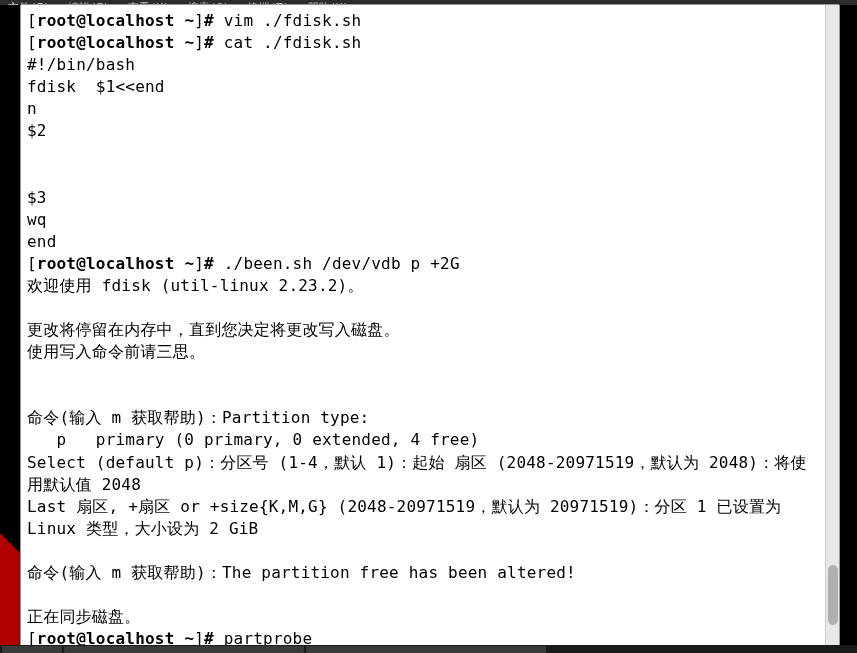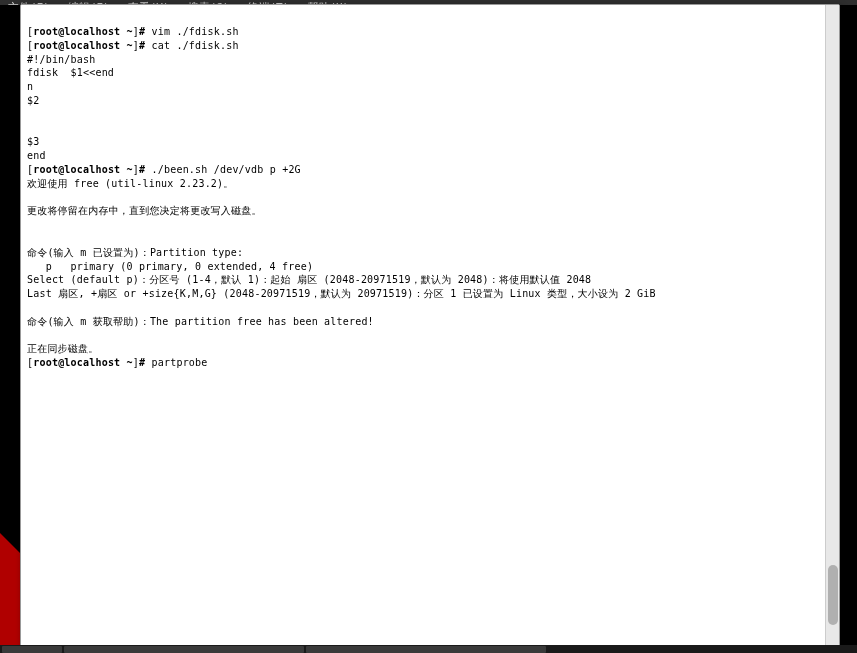--- a/index.html
+++ b/index.html
@@ -53,23 +53,23 @@
     overflow: hidden;
   }
   .term-body {
     position: absolute;
     top: 0;
     left: 0;
     right: 14px;
     bottom: 0;
     background: #fff;
     color: #000;
-    font-size: 10px;
+    font-size: 16px;
     line-height: 1.38;
-    padding: 20px 6px;
+    padding: 5px 6px;
     letter-spacing: 0.2px;
     overflow: hidden;
   }
   .prompt-line { white-space: pre; }
   .user { color: #000; font-weight: bold; }
   .at { color: #000; font-weight: bold; }
   .host { color: #000; font-weight: bold; }
   .path { color: #000; font-weight: bold; }
   .hash { color: #000; font-weight: bold; }
   .cmd { color: #000; }
@@ -127,28 +127,30 @@
     <div class="term-body">
       <div class="prompt-line">[<span class="user">root</span><span class="at">@</span><span class="host">localhost</span> <span class="path">~</span>]<span class="hash">#</span> <span class="cmd">vim ./fdisk.sh</span></div>
       <div class="prompt-line">[<span class="user">root</span><span class="at">@</span><span class="host">localhost</span> <span class="path">~</span>]<span class="hash">#</span> <span class="cmd">cat ./fdisk.sh</span></div>
       <div class="output">#!/bin/bash</div>
       <div class="output">fdisk  $1&lt;&lt;end</div>
       <div class="output">n</div>
       <div class="output">$2</div>
       <div class="output">&nbsp;</div>
       <div class="output">&nbsp;</div>
       <div class="output">$3</div>
+      <div class="output">wq</div>
       <div class="output">end</div>
       <div class="prompt-line">[<span class="user">root</span><span class="at">@</span><span class="host">localhost</span> <span class="path">~</span>]<span class="hash">#</span> <span class="cmd">./been.sh /dev/vdb p +2G</span></div>
-      <div class="output">欢迎使用 free (util-linux 2.23.2)。</div>
+      <div class="output">欢迎使用 fdisk (util-linux 2.23.2)。</div>
       <div class="output">&nbsp;</div>
       <div class="output">更改将停留在内存中，直到您决定将更改写入磁盘。</div>
+      <div class="output">使用写入命令前请三思。</div>
       <div class="output">&nbsp;</div>
       <div class="output">&nbsp;</div>
-      <div class="output">命令(输入 m 已设置为)：Partition type:</div>
+      <div class="output">命令(输入 m 获取帮助)：Partition type:</div>
       <div class="output">   p   primary (0 primary, 0 extended, 4 free)</div>
       <div class="output">Select (default p)：分区号 (1-4，默认 1)：起始 扇区 (2048-20971519，默认为 2048)：将使用默认值 2048</div>
       <div class="output">Last 扇区, +扇区 or +size{K,M,G} (2048-20971519，默认为 20971519)：分区 1 已设置为 Linux 类型，大小设为 2 GiB</div>
       <div class="output">&nbsp;</div>
       <div class="output">命令(输入 m 获取帮助)：The partition free has been altered!</div>
       <div class="output">&nbsp;</div>
       <div class="output">正在同步磁盘。</div>
       <div class="prompt-line">[<span class="user">root</span><span class="at">@</span><span class="host">localhost</span> <span class="path">~</span>]<span class="hash">#</span> <span class="cmd">partprobe</span></div>
     </div>
     <div class="scrollbar">

